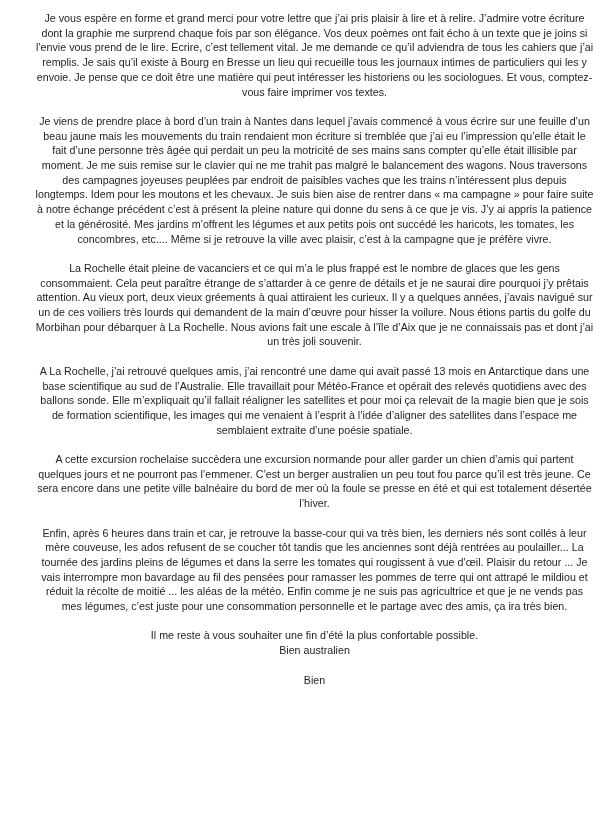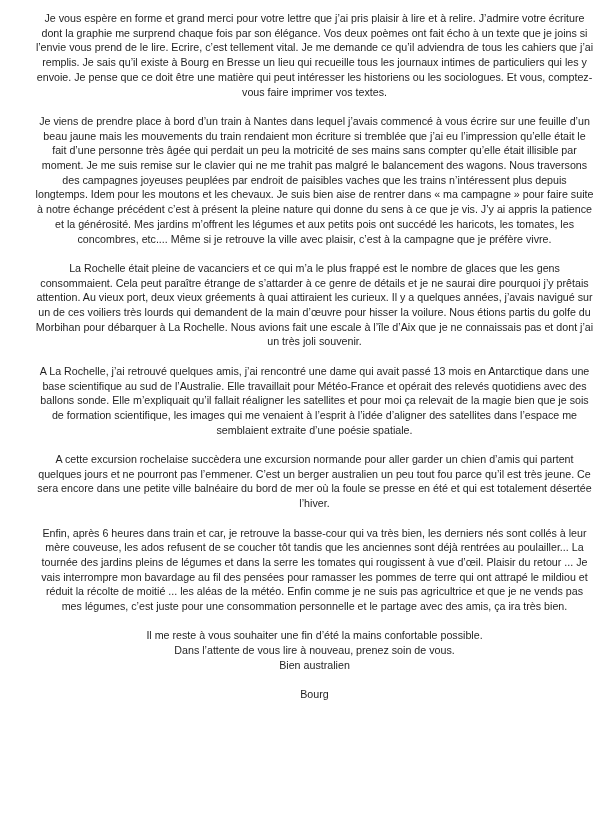--- a/index.html
+++ b/index.html
@@ -42,19 +42,18 @@
 
 <div class="page">
   <p class="para">Je vous espère en forme et grand merci pour votre lettre que j’ai pris plaisir à lire et à relire. J’admire votre écriture dont la graphie me surprend chaque fois par son élégance. Vos deux poèmes ont fait écho à un texte que je joins si l’envie vous prend de le lire. Ecrire, c’est tellement vital. Je me demande ce qu’il adviendra de tous les cahiers que j’ai remplis. Je sais qu’il existe à Bourg en Bresse un lieu qui recueille tous les journaux intimes de particuliers qui les y envoie. Je pense que ce doit être une matière qui peut intéresser les historiens ou les sociologues. Et vous, comptez-vous faire imprimer vos textes.</p>
   <p class="para">Je viens de prendre place à bord d’un train à Nantes dans lequel j’avais commencé à vous écrire sur une feuille d’un beau jaune mais les mouvements du train rendaient mon écriture si tremblée que j’ai eu l’impression qu’elle était le fait d’une personne très âgée qui perdait un peu la motricité de ses mains sans compter qu’elle était illisible par moment. Je me suis remise sur le clavier qui ne me trahit pas malgré le balancement des wagons. Nous traversons des campagnes joyeuses peuplées par endroit de paisibles vaches que les trains n’intéressent plus depuis longtemps. Idem pour les moutons et les chevaux. Je suis bien aise de rentrer dans « ma campagne » pour faire suite à notre échange précédent c’est à présent la pleine nature qui donne du sens à ce que je vis. J’y ai appris la patience et la générosité. Mes jardins m’offrent les légumes et aux petits pois ont succédé les haricots, les tomates, les concombres, etc.... Même si je retrouve la ville avec plaisir, c’est à la campagne que je préfère vivre.</p>
   <p class="para">La Rochelle était pleine de vacanciers et ce qui m’a le plus frappé est le nombre de glaces que les gens consommaient. Cela peut paraître étrange de s’attarder à ce genre de détails et je ne saurai dire pourquoi j’y prêtais attention. Au vieux port, deux vieux gréements à quai attiraient les curieux. Il y a quelques années, j’avais navigué sur un de ces voiliers très lourds qui demandent de la main d’œuvre pour hisser la voilure. Nous étions partis du golfe du Morbihan pour débarquer à La Rochelle. Nous avions fait une escale à l’île d’Aix que je ne connaissais pas et dont j’ai un très joli souvenir.</p>
   <p class="para">A La Rochelle, j’ai retrouvé quelques amis, j’ai rencontré une dame qui avait passé 13 mois en Antarctique dans une base scientifique au sud de l’Australie. Elle travaillait pour Météo-France et opérait des relevés quotidiens avec des ballons sonde. Elle m’expliquait qu’il fallait réaligner les satellites et pour moi ça relevait de la magie bien que je sois de formation scientifique, les images qui me venaient à l’esprit à l’idée d’aligner des satellites dans l’espace me semblaient extraite d’une poésie spatiale.</p>
   <p class="para">A cette excursion rochelaise succèdera une excursion normande pour aller garder un chien d’amis qui partent quelques jours et ne pourront pas l’emmener. C’est un berger australien un peu tout fou parce qu’il est très jeune. Ce sera encore dans une petite ville balnéaire du bord de mer où la foule se presse en été et qui est totalement désertée l’hiver.</p>
   <p class="para">Enfin, après 6 heures dans train et car, je retrouve la basse-cour qui va très bien, les derniers nés sont collés à leur mère couveuse, les ados refusent de se coucher tôt tandis que les anciennes sont déjà rentrées au poulailler... La tournée des jardins pleins de légumes et dans la serre les tomates qui rougissent à vue d’œil. Plaisir du retour ... Je vais interrompre mon bavardage au fil des pensées pour ramasser les pommes de terre qui ont attrapé le mildiou et réduit la récolte de moitié ... les aléas de la météo. Enfin comme je ne suis pas agricultrice et que je ne vends pas mes légumes, c’est juste pour une consommation personnelle et le partage avec des amis, ça ira très bien.</p>
 
   <div class="closing">
-    <div class="closing-line">Il me reste à vous souhaiter une fin d’été la mains confortable possible.</div>
-    <div class="closing-line">Dans l’attente de vous lire à nouveau, prenez soin de vous.</div>
+    <div class="closing-line">Il me reste à vous souhaiter une fin d’été la plus confortable possible.</div>
     <div class="closing-line">Bien australien</div>
   </div>
 
-  <div class="signature">Bourg</div>
+  <div class="signature">Bien</div>
 </div>
 
 </body></html>

